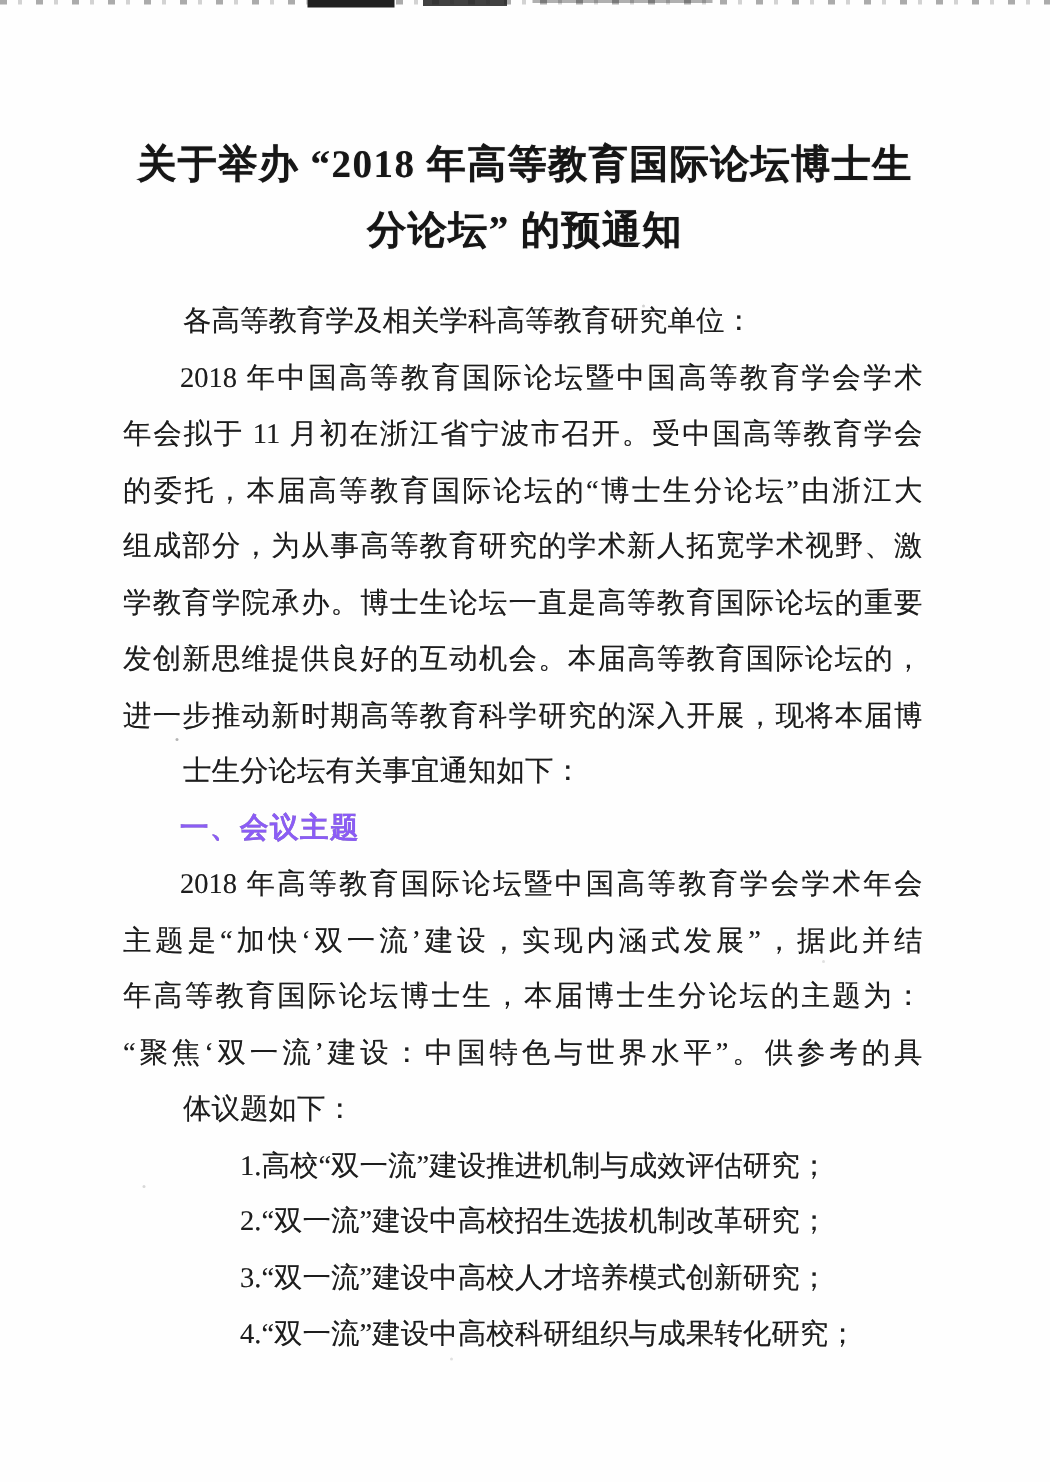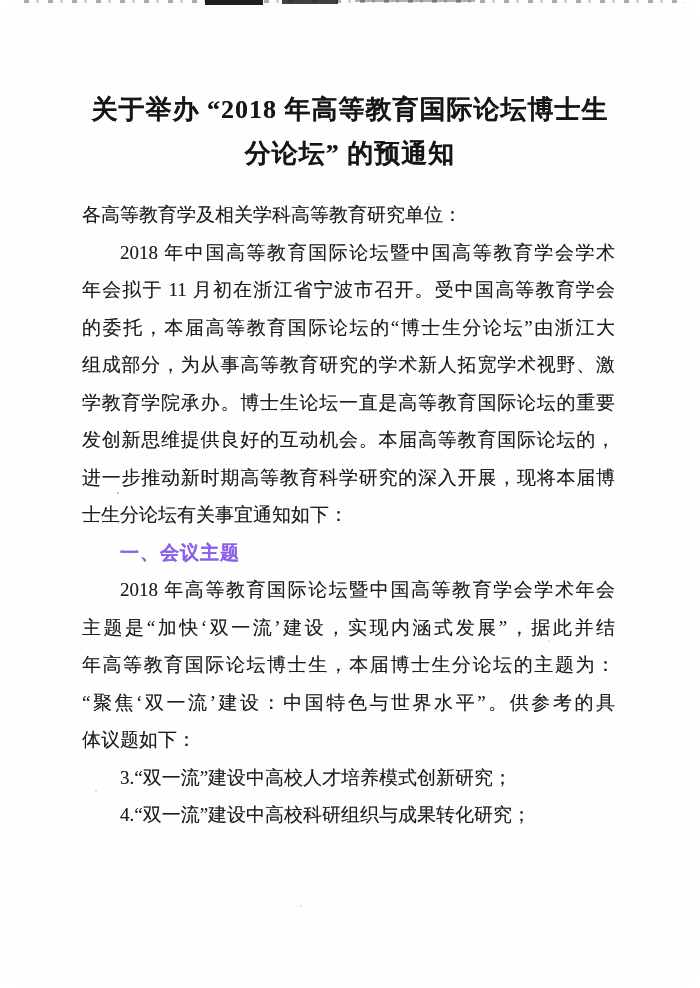--- a/index.html
+++ b/index.html
@@ -8,21 +8,20 @@
     background: #ffffff;
   }
   .page {
     position: relative;
     width: 700px;
     height: 988px;
     background: #fefefe;
     overflow: hidden;
     font-family: "Liberation Serif", serif;
     color: #1c1c1c;
-    border-radius: 25px;
   }
   
   .scan-edge {
     position: absolute;
     top: 0;
     left: 0;
     width: 700px;
     height: 3px;
     background: repeating-linear-gradient(90deg,
       rgba(70,70,70,0.45) 0px, rgba(70,70,70,0.45) 5px,
@@ -66,20 +65,21 @@
   .line {
     height: 37.5px;
     white-space: nowrap;
     text-align: justify;
     text-align-last: justify;
     overflow: visible;
   }
   .line.flush {
     text-align: right;
     text-align-last: left;
+    margin-left: 40px;
   }
   .line.indent { text-indent: 2em; }
   .line.heading {
     font-family: "Liberation Sans", sans-serif;
     font-weight: bold;
     text-align: left;
     text-align-last: left;
     letter-spacing: 1px;
     color: #8b5cf6;
   }
@@ -114,17 +114,19 @@
     <div class="line">学教育学院承办。博士生论坛一直是高等教育国际论坛的重要</div>
     <div class="line">发创新思维提供良好的互动机会。本届高等教育国际论坛的，</div>
     <div class="line">进一步推动新时期高等教育科学研究的深入开展，现将本届博</div>
     <div class="line flush">士生分论坛有关事宜通知如下：</div>
     <div class="line heading indent">一、会议主题</div>
     <div class="line indent">2018 年高等教育国际论坛暨中国高等教育学会学术年会</div>
     <div class="line">主题是“加快‘双一流’建设，实现内涵式发展”，据此并结</div>
     <div class="line">年高等教育国际论坛博士生，本届博士生分论坛的主题为：</div>
     <div class="line">“聚焦‘双一流’建设：中国特色与世界水平”。供参考的具</div>
     <div class="line flush">体议题如下：</div>
+    <div class="line flush indent">1.高校“双一流”建设推进机制与成效评估研究；</div>
+    <div class="line flush indent">2.“双一流”建设中高校招生选拔机制改革研究；</div>
     <div class="line flush indent">3.“双一流”建设中高校人才培养模式创新研究；</div>
     <div class="line flush indent">4.“双一流”建设中高校科研组织与成果转化研究；</div>
   </div>
 
 </div>
 
 </body></html>

